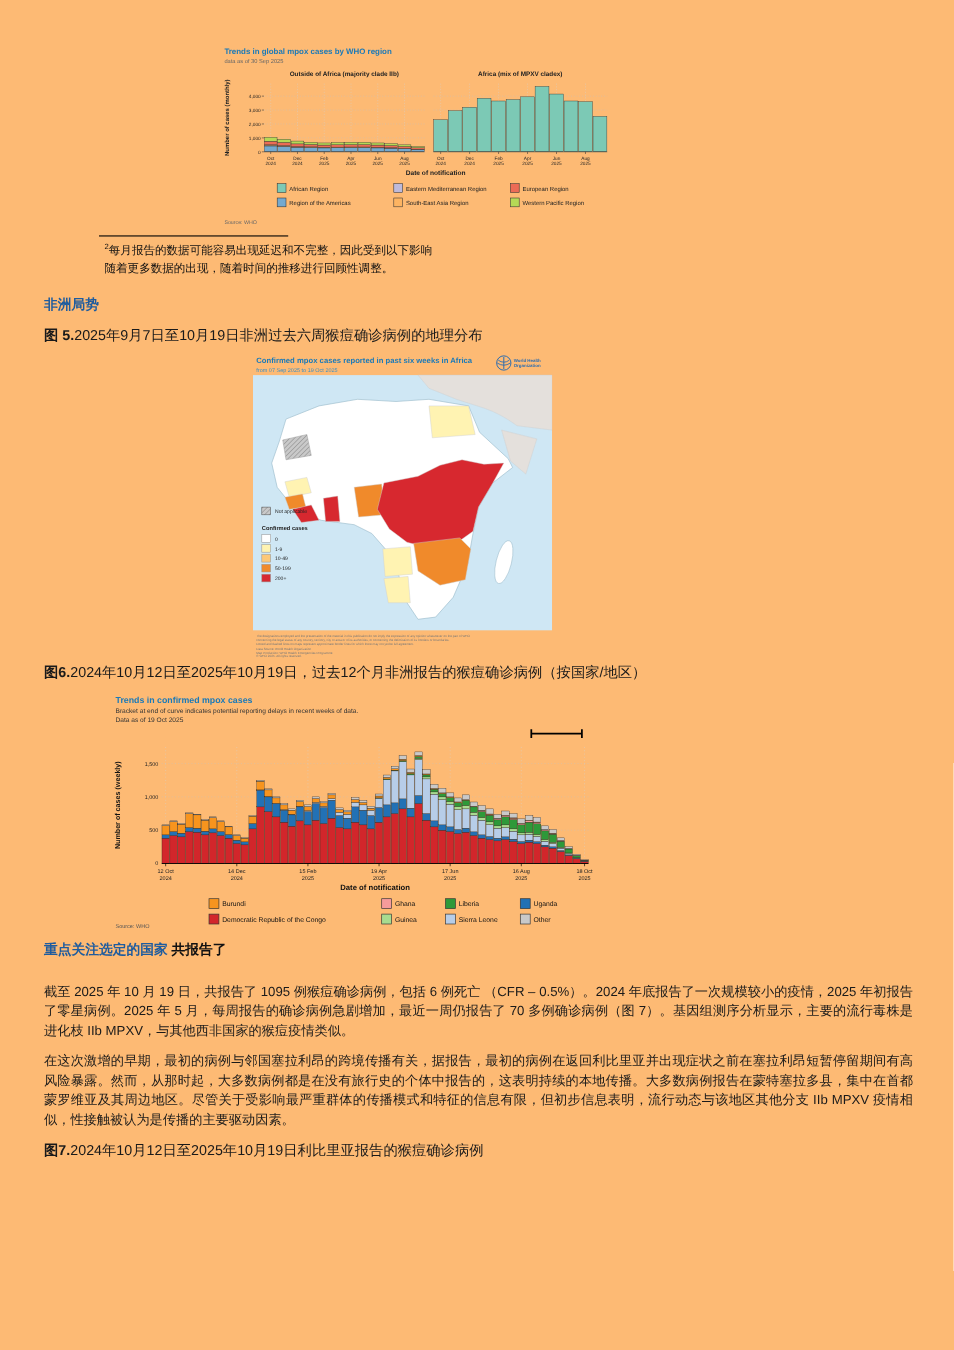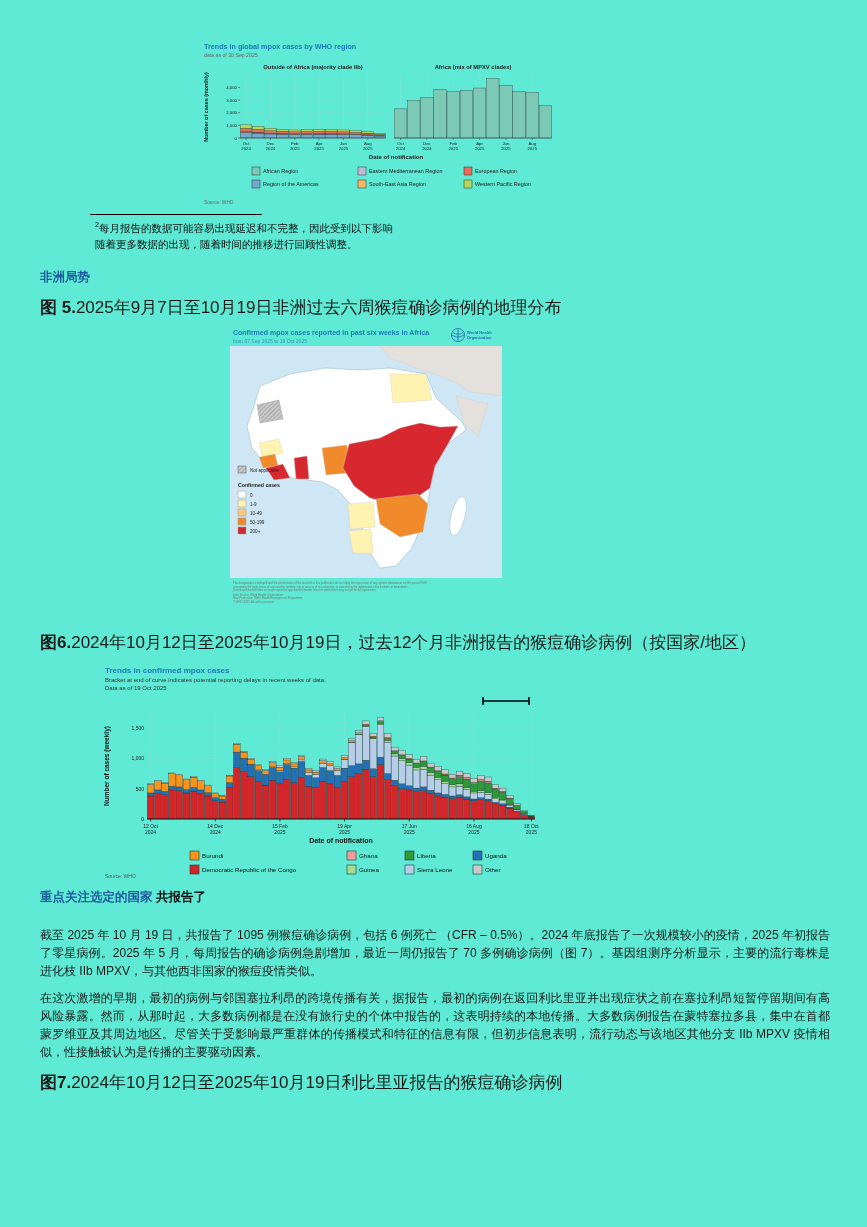--- a/index.html
+++ b/index.html
@@ -1,28 +1,28 @@
 <!DOCTYPE html>
 <html><head>
 <meta charset="utf-8">
 <style>
   html,body{margin:0;padding:0;background:#fff;}
   .page{
-    width:867px;height:1227px;margin:0 auto;background:#5eead4;
+    width:867px;height:1227px;margin:0 auto;background:#fdba74;
     font-family:"Liberation Sans","DejaVu Sans",sans-serif;
     color:#1a1a1a;position:relative;overflow:hidden;
     padding:0 37px 0 40px;box-sizing:border-box;
   }
   .fig4{margin:38px 0 0 160px;width:368px;}
   .sep{margin:6px 0 4px 50px;width:172px;border-top:1.2px solid #000;}
   .footnote{margin-left:55px;font-size:10.5px;line-height:1.6;color:#111;}
   .footnote sup{font-size:7px;}
   h2.sec{font-size:12.5px;font-weight:bold;color:#1F5C9E;margin:16px 0 0 0;}
   p.body{font-size:12px;line-height:1.5;margin:9px 0 0 0;text-align:justify;}
-  p.caption{font-size:17px;margin:10px 0 0 0;}
+  p.caption{font-size:13px;margin:10px 0 0 0;}
   p.caption b{font-weight:bold;}
   a.link{color:#0563C1;text-decoration:underline;cursor:pointer;}
   .figmap{margin:7px 0 0 190px;width:272px;}
   .fig6{margin:7px 0 0 55px;width:450px;}
   svg{display:block;}
   .h-lib b.blue{color:#1F5C9E;}
   .h-lib b.black{color:#111;}
 </style>
 </head>
 <body>
@@ -274,21 +274,21 @@
         <text x="3" y="261.5">concerning the legal status of any country, territory, city or area or of its authorities, or concerning the delimitation of its frontiers or boundaries.</text>
         <text x="3" y="265">Dotted and dashed lines on maps represent approximate border lines for which there may not yet be full agreement.</text>
         <text x="3" y="270">Data Source: World Health Organization</text>
         <text x="3" y="273.3">Map Production: WHO Health Emergencies Programme</text>
         <text x="3" y="276.6">© WHO 2025. All rights reserved.</text>
       </g>
     </svg>
   </div>
 
 
-  <p class="caption" style="margin-top:28px;"><b>图6.</b><span>2024年10月12日至2025年10月19日，过去12个月非洲报告的猴痘确诊病例（按国家/地区）</span></p>
+  <p class="caption" style="margin-top:4px;"><b>图6.</b><span>2024年10月12日至2025年10月19日，过去12个月非洲报告的猴痘确诊病例（按国家/地区）</span></p>
 
   <div class="fig6">
     <svg id="svg-weekly" width="450" height="220" viewBox="0 0 450 220" font-family="Liberation Sans, DejaVu Sans, sans-serif">
         <text x="10" y="12" font-size="8" font-weight="bold" fill="#1B7AB8">Trends in confirmed mpox cases</text>
         <text x="10" y="21" font-size="6" fill="#333">Bracket at end of curve indicates potential reporting delays in recent weeks of data.</text>
         <text x="10" y="29" font-size="6" fill="#333">Data as of 19 Oct 2025</text>
         <line x1="388" y1="40" x2="434" y2="40" stroke="#000" stroke-width="1.6"></line>
         <line x1="388" y1="36" x2="388" y2="44" stroke="#000" stroke-width="1.6"></line>
         <line x1="434" y1="36" x2="434" y2="44" stroke="#000" stroke-width="1.6"></line>
         <line x1="52" y1="158" x2="440" y2="158" stroke="#c4c4c4" stroke-width="0.4" stroke-dasharray="1,2"></line>

